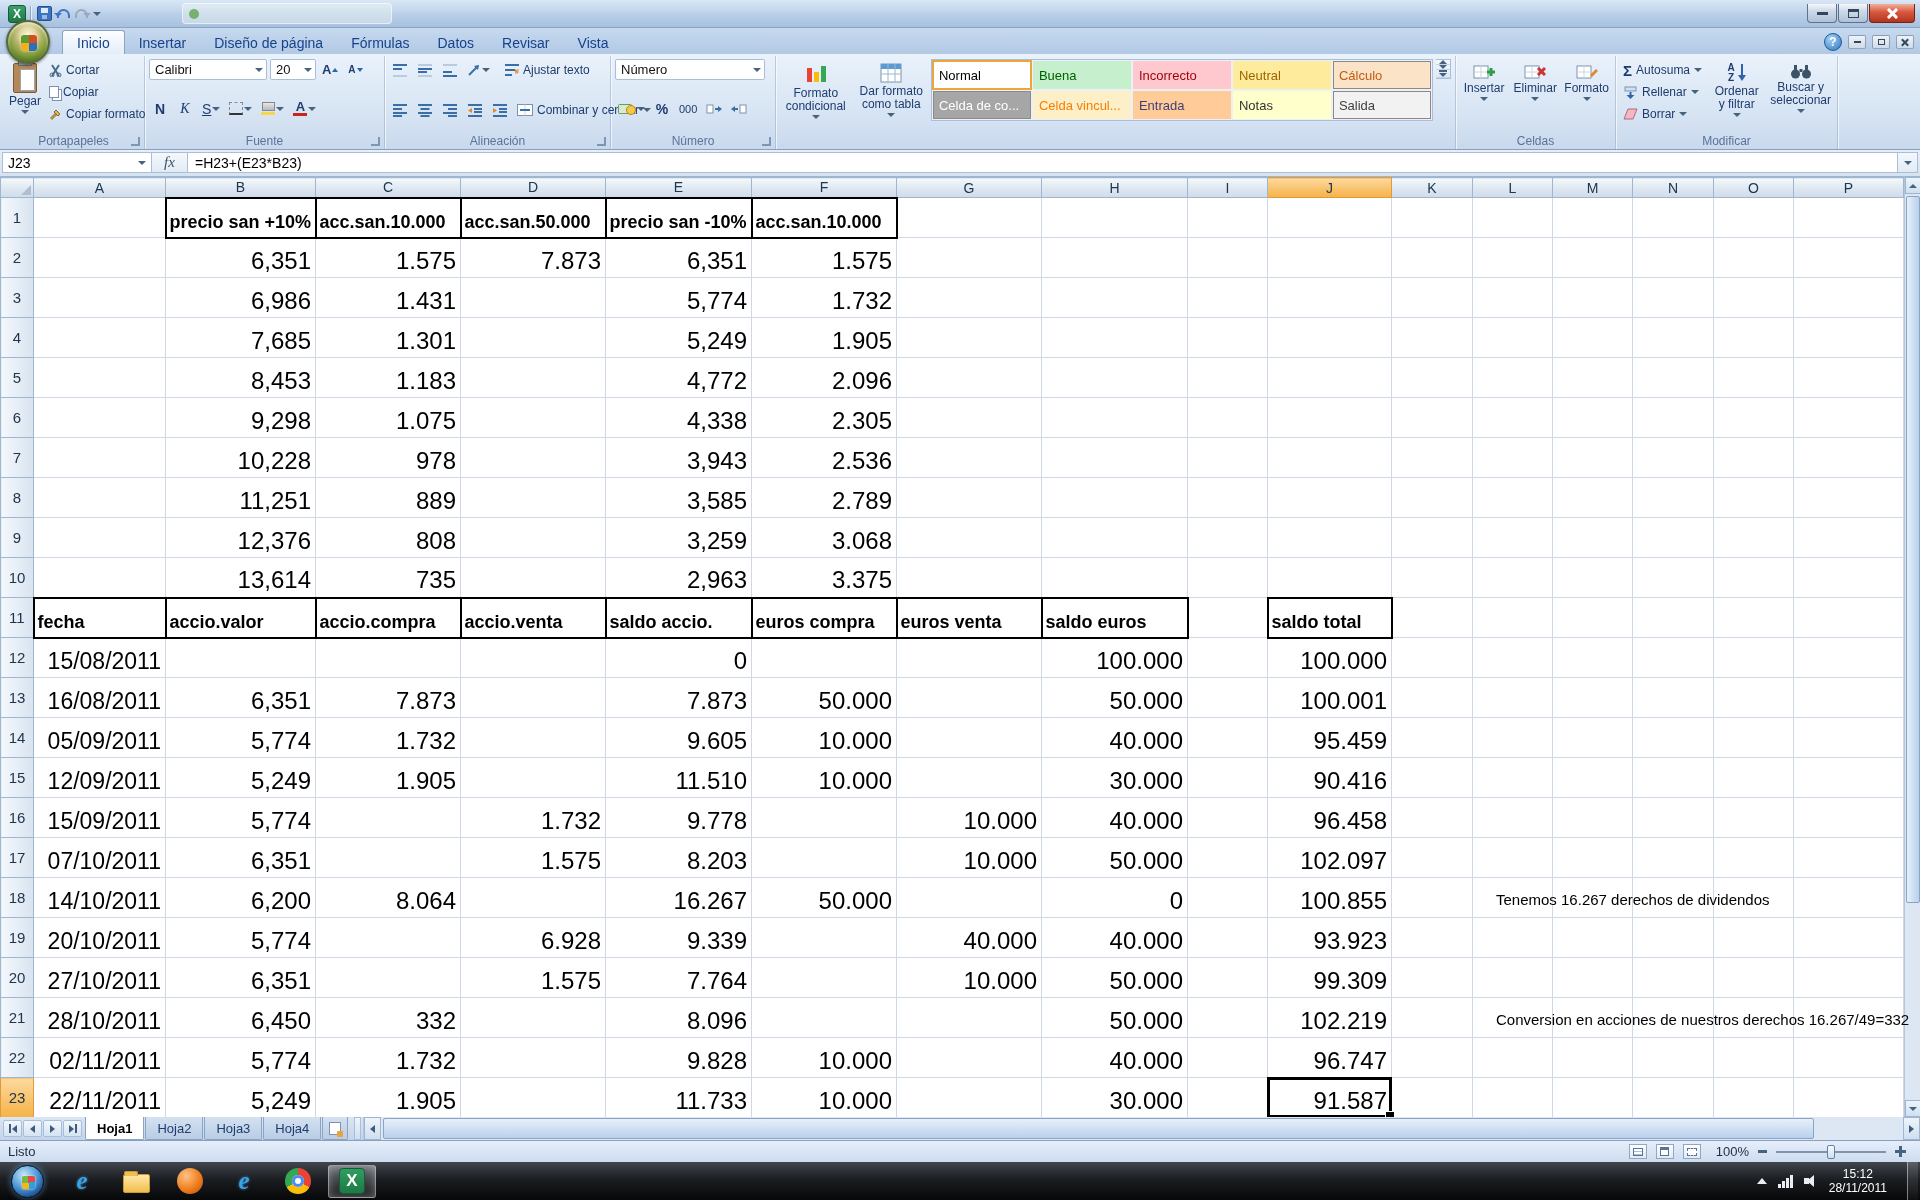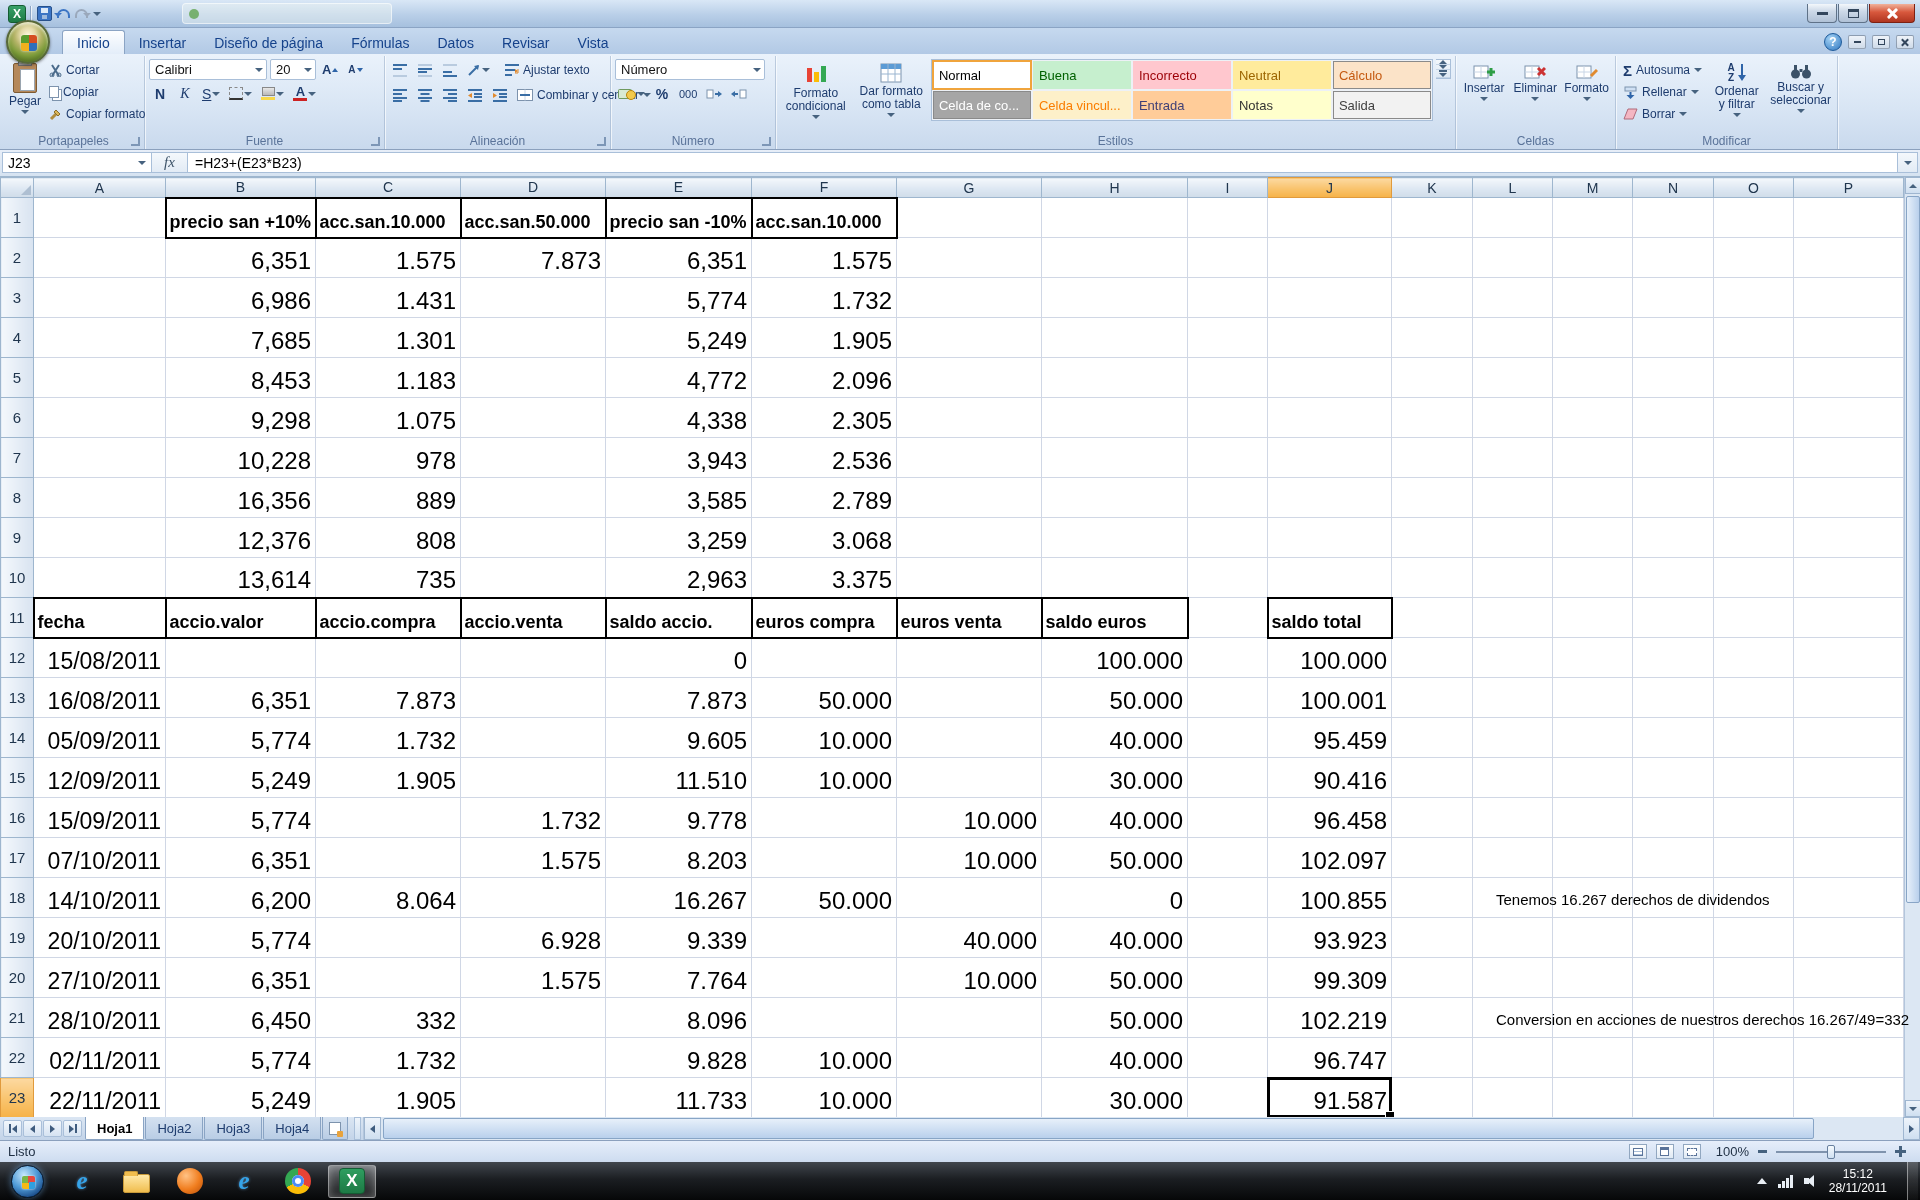--- a/index.html
+++ b/index.html
@@ -60,21 +60,21 @@
   
   .ribbon{height:96px;background:linear-gradient(#eaf2fb,#d8e5f4 58%,#c9d9ed);border-bottom:1px solid #8ba0bd;display:flex;padding:2px 0 0 3px;flex:none;}
   .rgrp{display:flex;flex-direction:column;flex:none;border-right:1px solid rgba(150,172,198,.55);box-shadow:1px 0 0 rgba(255,255,255,.65);padding:1px 2px 0;}
   .rbody{flex:1;display:flex;padding:2px;gap:3px;align-items:flex-start;}
   .glabel{height:16px;display:flex;align-items:center;justify-content:center;font-size:12px;color:#5a7399;position:relative;}
   .dlg{position:absolute;right:2px;bottom:3px;width:9px;height:9px;border-right:2px solid #7d96b6;border-bottom:2px solid #7d96b6;}
   .bb{display:flex;flex-direction:column;align-items:center;font-size:12px;color:#1e3c6e;text-align:center;
       padding:3px 1px 1px;border:1px solid transparent;border-radius:3px;line-height:13px;gap:2px;}
   .sbcol{display:flex;flex-direction:column;justify-content:flex-start;}
   .sb{display:flex;align-items:center;gap:4px;font-size:12px;color:#1e3c6e;height:22px;padding:0 3px;white-space:nowrap;border-radius:2px;}
-  .fcol{display:flex;flex-direction:column;gap:3px;}
+  .fcol{display:flex;flex-direction:column;gap:18px;}
   .frow{display:flex;align-items:center;gap:3px;}
   .combo{height:21px;background:#fff;border:1px solid #a9bfd9;display:flex;align-items:center;justify-content:space-between;
          gap:4px;padding:0 3px 0 5px;font-size:13px;color:#111;border-radius:2px;}
   .tbtn{min-width:22px;height:21px;display:flex;align-items:center;justify-content:center;gap:1px;border:1px solid transparent;border-radius:2px;padding:0 2px;}
   .fmtN{font-weight:bold;font-size:14px;color:#1e3c6e;}
   .fmtK{font-style:italic;font-family:"Liberation Serif",serif;font-size:14px;color:#1e3c6e;}
   .fmtS{text-decoration:underline;font-size:14px;color:#1e3c6e;}
   .i-borderbtn{width:14px;height:13px;border:1px dashed #8a8a8a;border-bottom:2px solid #333;}
   .i-fillbtn{width:13px;height:9px;background:linear-gradient(#e8e8e8,#b9b9b9);border:1px solid #888;position:relative;}
   .barunder{display:flex;flex-direction:column;align-items:center;gap:1px;}
@@ -534,23 +534,20 @@
               <span class="tri-d2"></span>
             </div>
           <div>
               <span class="morebar">
                 <i></i>
                 <span class="tri-d2"></span>
               </span>
             </div>
         </div>
       </div>
-      <div class="glabel">
-          <span>Estilos</span>
-        </div>
     </div>
 
     <div class="rgrp" style="width:160px">
       <div class="rbody" style="justify-content:center">
         <div class="bb" style="width:50px">
           <svg class="isvg" width="22" height="17">
               <rect x="1" y="3" width="14" height="12" fill="#fff" stroke="#7d93ad"></rect>
               <path d="M1 9 h14 M8 3 v12" stroke="#c9d6e6"></path>
               <path d="M18 5 v8 M14 9 h8" stroke="#2e9e46" stroke-width="3"></path>
             </svg>
@@ -826,21 +823,21 @@
             <td class="cell"></td>
             <td class="cell"></td>
             <td class="cell"></td>
             <td class="cell"></td>
             <td class="cell"></td>
             <td class="cell"></td>
           </tr>
           <tr>
             <th class="rh">8</th>
             <td class="cell"></td>
-            <td class="cell num">16,356</td>
+            <td class="cell num">11,251</td>
             <td class="cell num">889</td>
             <td class="cell"></td>
             <td class="cell num">3,585</td>
             <td class="cell num">2.789</td>
             <td class="cell"></td>
             <td class="cell"></td>
             <td class="cell"></td>
             <td class="cell"></td>
             <td class="cell"></td>
             <td class="cell"></td>

